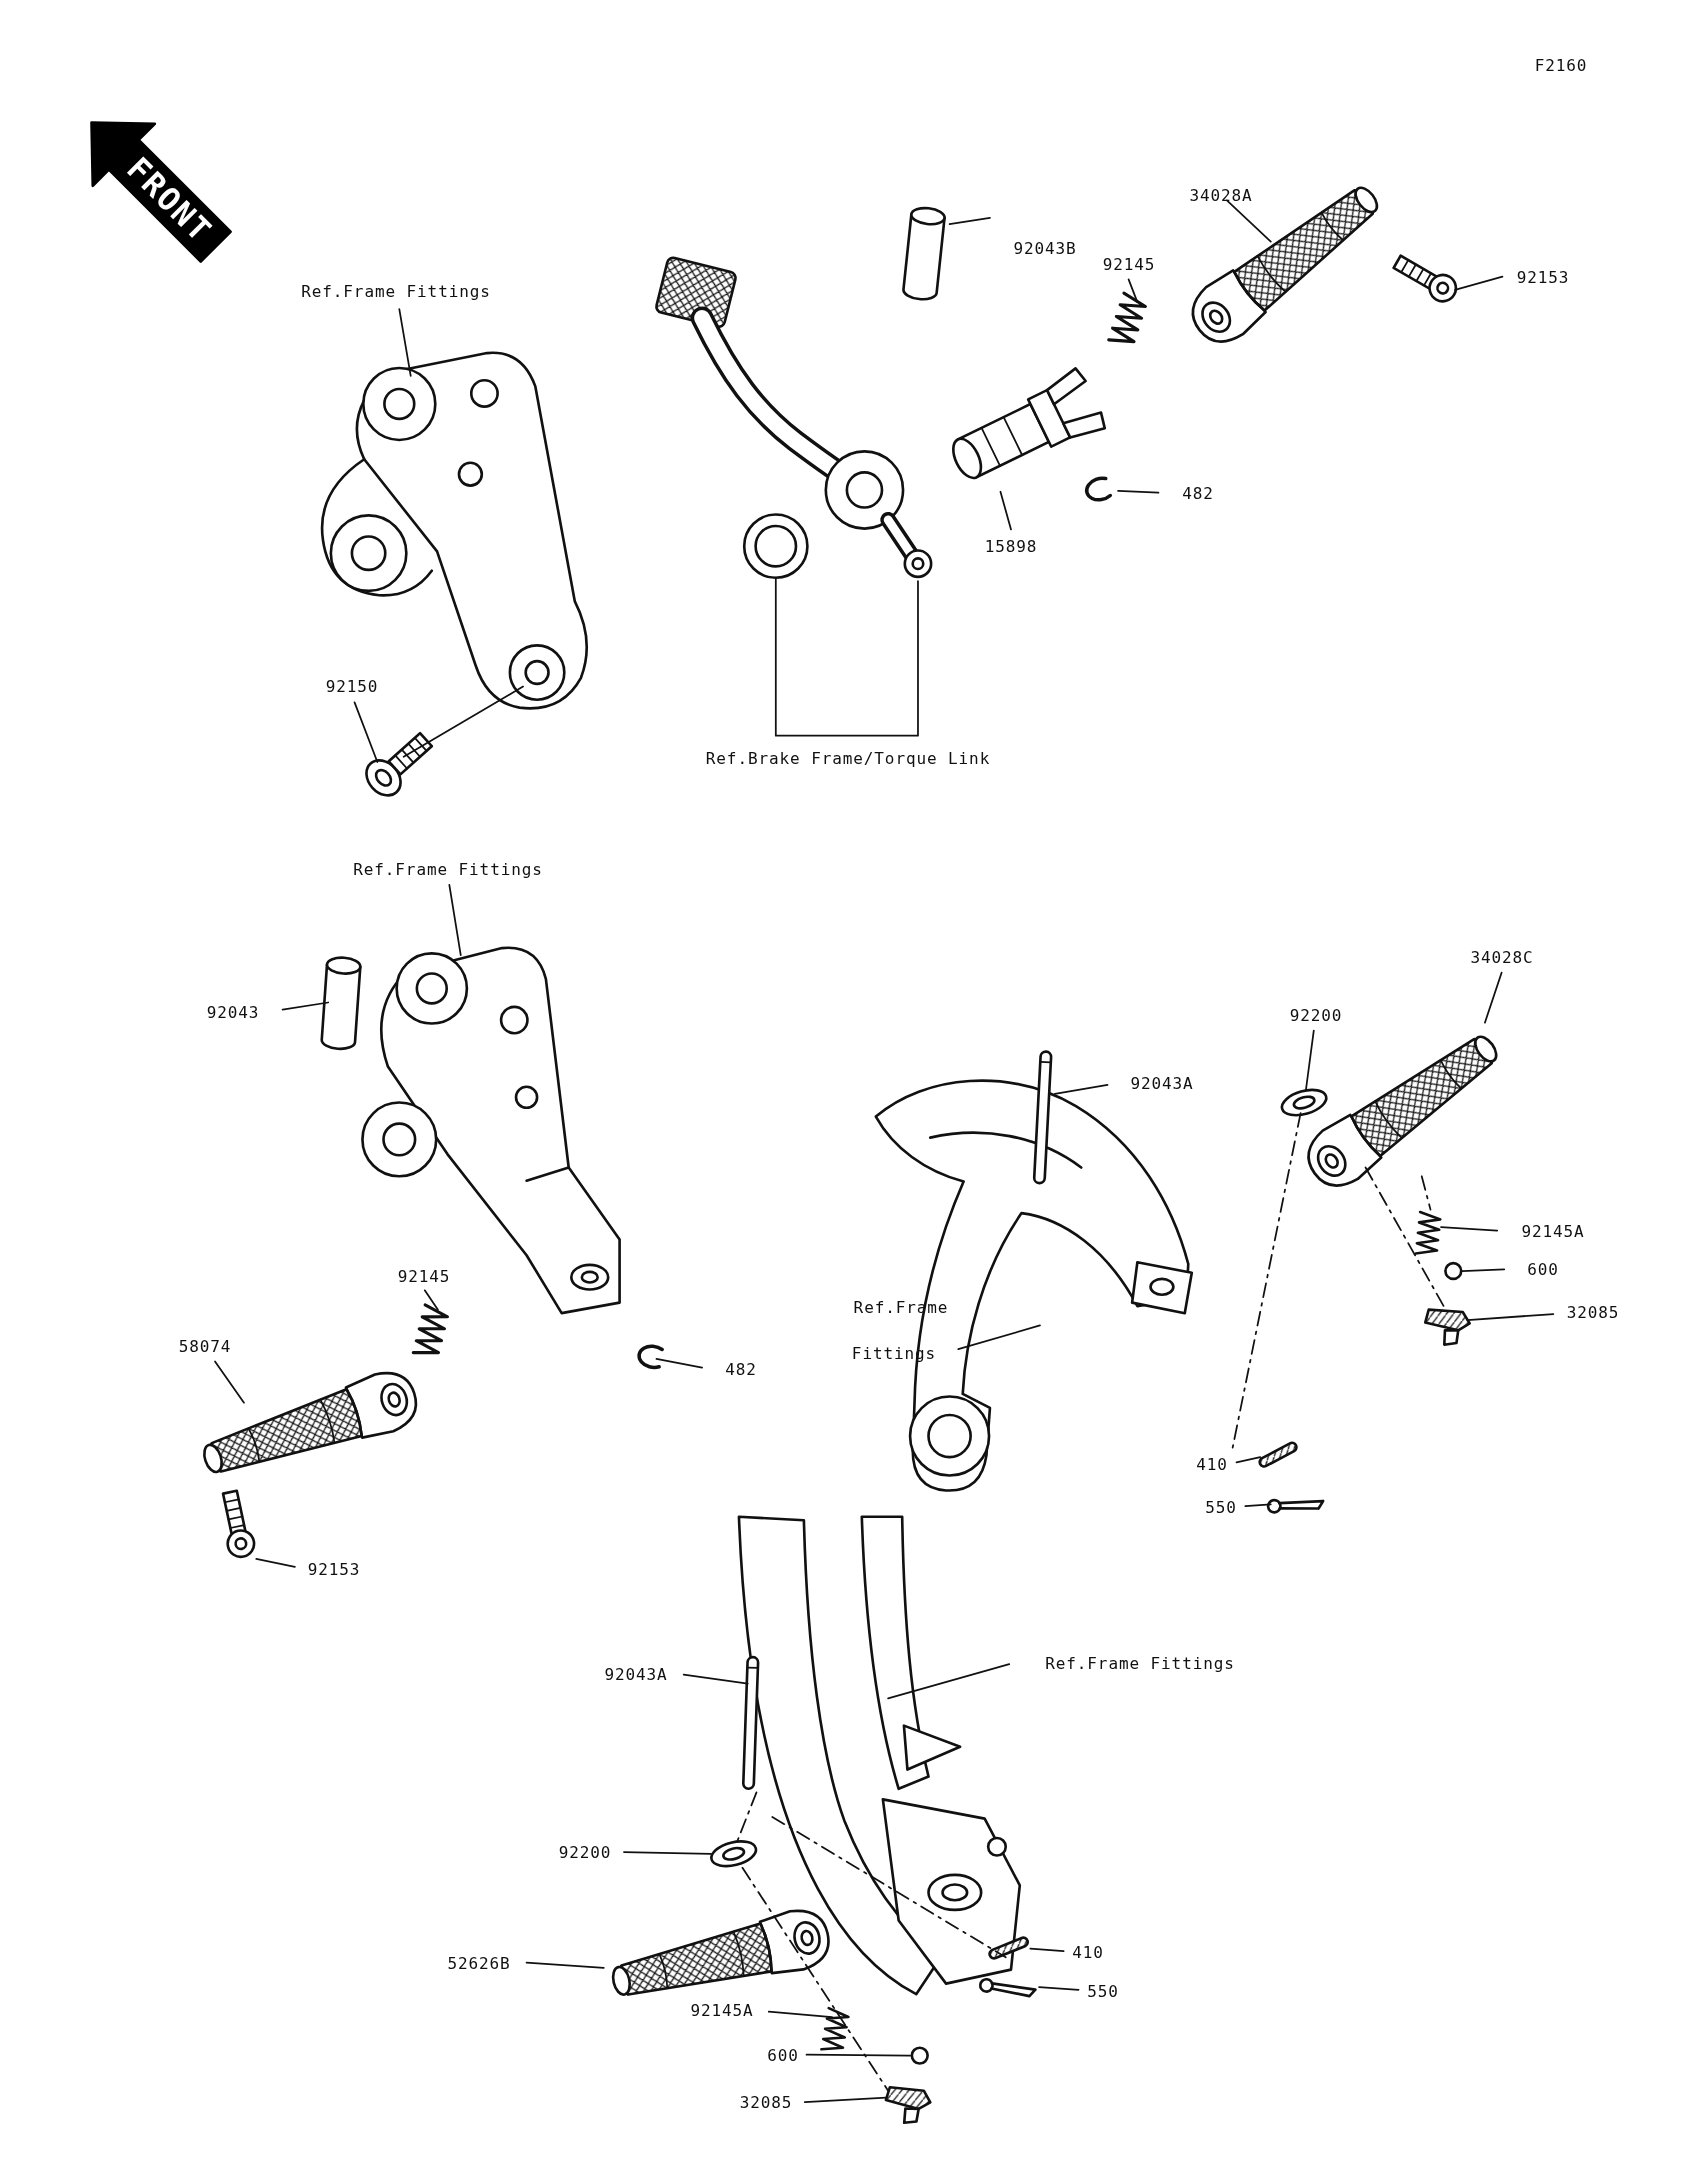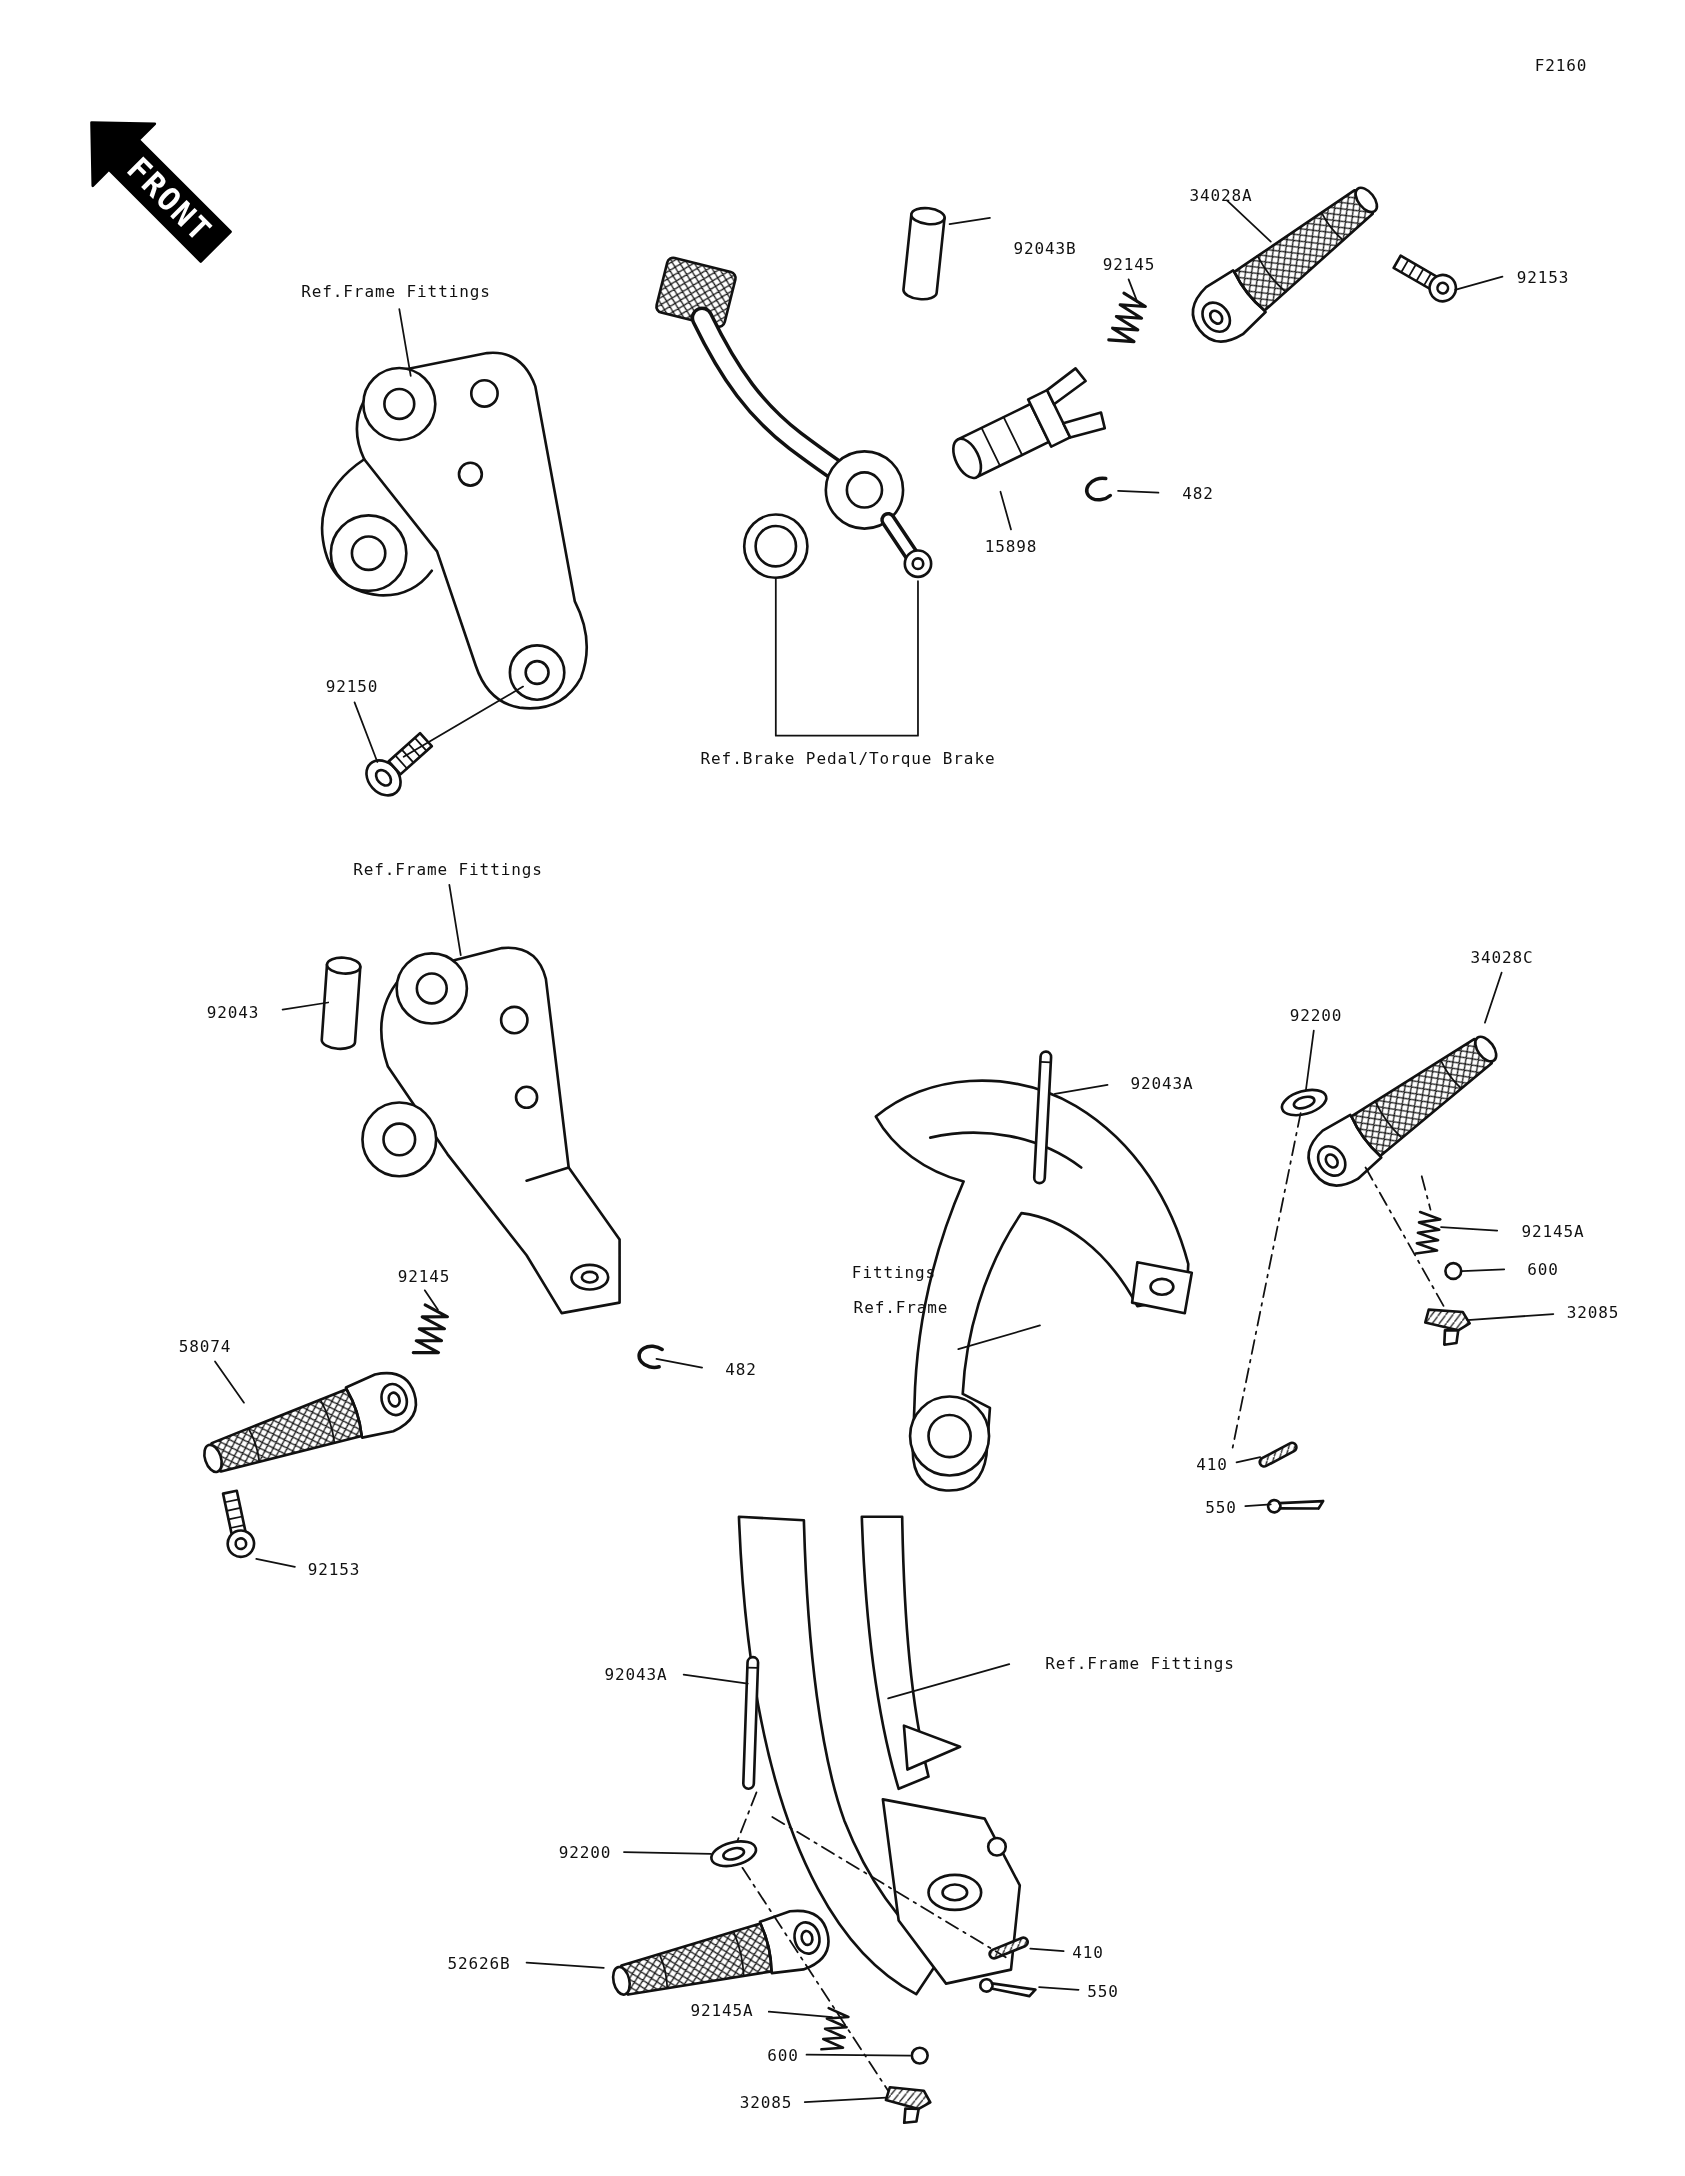--- a/index.html
+++ b/index.html
@@ -315,37 +315,37 @@
 <div class="lbl" style="left:1561px;top:65px;">F2160</div>
 
 <div class="lbl" style="left:396px;top:291px;">Ref.Frame Fittings</div>
 <div class="lbl" style="left:1045px;top:216px;margin-top:32px;">92043B</div>
 <div class="lbl" style="left:1221px;top:183px;margin-top:12px;">34028A</div>
 <div class="lbl" style="left:1129px;top:264px;">92145</div>
 <div class="lbl" style="left:1543px;top:277px;">92153</div>
 <div class="lbl" style="left:1198px;top:493px;">482</div>
 <div class="lbl" style="left:1011px;top:546px;">15898</div>
 <div class="lbl" style="left:352px;top:686px;text-align:right;">92150</div>
-<div class="lbl" style="left:848px;top:758px;">Ref.Brake Pedal/Torque Brake</div>
+<div class="lbl" style="left:848px;top:758px;">Ref.Brake Frame/Torque Link</div>
 
 <div class="lbl" style="left:448px;top:869px;">Ref.Frame Fittings</div>
 <div class="lbl" style="left:233px;top:1012px;">92043</div>
 <div class="lbl" style="left:424px;top:1276px;">92145</div>
 <div class="lbl" style="left:205px;top:1346px;">58074</div>
 <div class="lbl" style="left:741px;top:1369px;">482</div>
 <div class="lbl" style="left:334px;top:1569px;">92153</div>
 
 <div class="lbl" style="left:1502px;top:957px;">34028C</div>
 <div class="lbl" style="left:1316px;top:1015px;">92200</div>
 <div class="lbl" style="left:1162px;top:1083px;">92043A</div>
 <div class="lbl" style="left:1553px;top:1231px;">92145A</div>
 <div class="lbl" style="left:1543px;top:1269px;">600</div>
 <div class="lbl" style="left:1593px;top:1312px;">32085</div>
 <div class="lbl" style="left:901px;top:1307px;text-align:center;">Ref.Frame</div>
-<div class="lbl" style="left:894px;top:1272px;text-align:center;">Fittings</div>
+<div class="lbl" style="left:894px;top:1353px;text-align:center;">Fittings</div>
 <div class="lbl" style="left:1212px;top:1464px;">410</div>
 <div class="lbl" style="left:1221px;top:1507px;">550</div>
 
 <div class="lbl" style="left:636px;top:1674px;">92043A</div>
 <div class="lbl" style="left:1140px;top:1663px;">Ref.Frame Fittings</div>
 <div class="lbl" style="left:585px;top:1852px;">92200</div>
 <div class="lbl" style="left:479px;top:1963px;">52626B</div>
 <div class="lbl" style="left:1088px;top:1952px;">410</div>
 <div class="lbl" style="left:1103px;top:1991px;">550</div>
 <div class="lbl" style="left:722px;top:2010px;">92145A</div>

